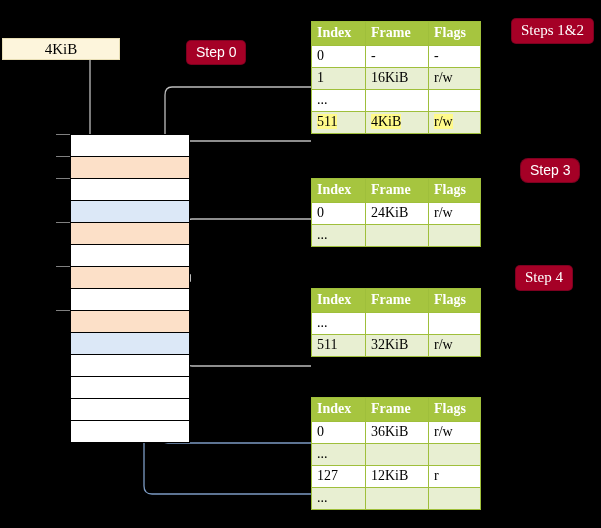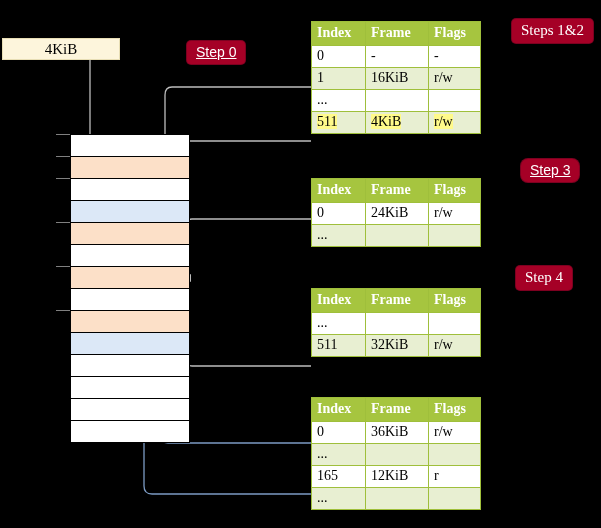--- a/index.html
+++ b/index.html
@@ -25,21 +25,20 @@
     font-size: 15px;
     line-height: 1;
     padding: 4px 9px 5px 9px;
     white-space: nowrap;
     box-shadow: 0 0 0 1px #7d0020;
     text-align: right;
   }
   .step-badge.sans {
     font-family: "Liberation Sans", "DejaVu Sans", sans-serif;
     font-size: 14px;
-    text-decoration: underline;
   }
 
   
   .src-box {
     position: absolute;
     background: #FDF5DC;
     border: 1px solid #E8DEB5;
     color: #000000;
     font-size: 15px;
     display: flex;
@@ -268,21 +267,21 @@
             <td class="col-index"><span>0</span></td>
             <td class="col-frame"><span>36KiB</span></td>
             <td class="col-flags"><span>r/w</span></td>
           </tr>
           <tr class="alt">
             <td class="col-index"><span>...</span></td>
             <td class="col-frame"></td>
             <td class="col-flags"></td>
           </tr>
           <tr class="plain">
-            <td class="col-index"><span>165</span></td>
+            <td class="col-index"><span>127</span></td>
             <td class="col-frame"><span>12KiB</span></td>
             <td class="col-flags"><span>r</span></td>
           </tr>
           <tr class="alt">
             <td class="col-index"><span>...</span></td>
             <td class="col-frame"></td>
             <td class="col-flags"></td>
           </tr>
         </tbody>
       </table>

